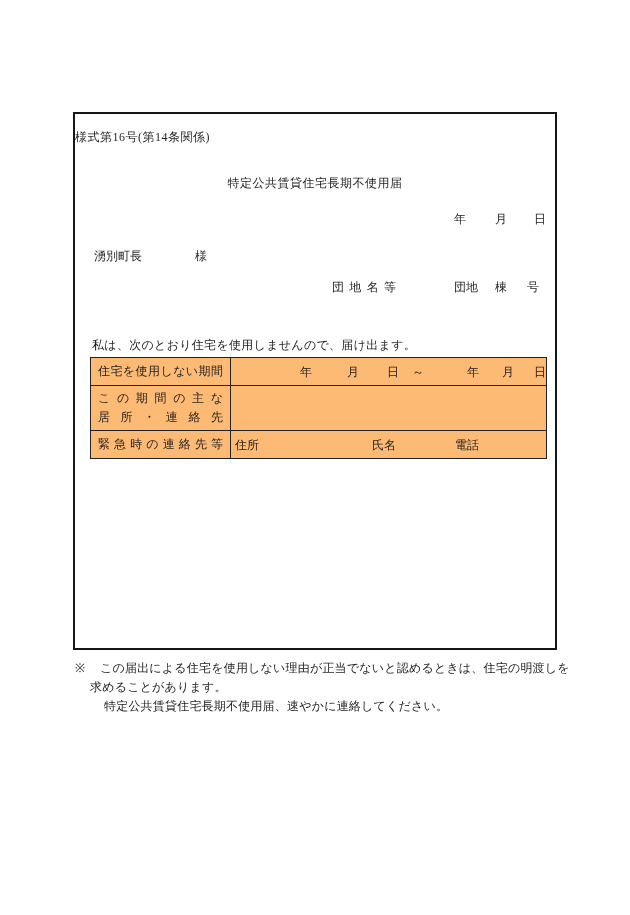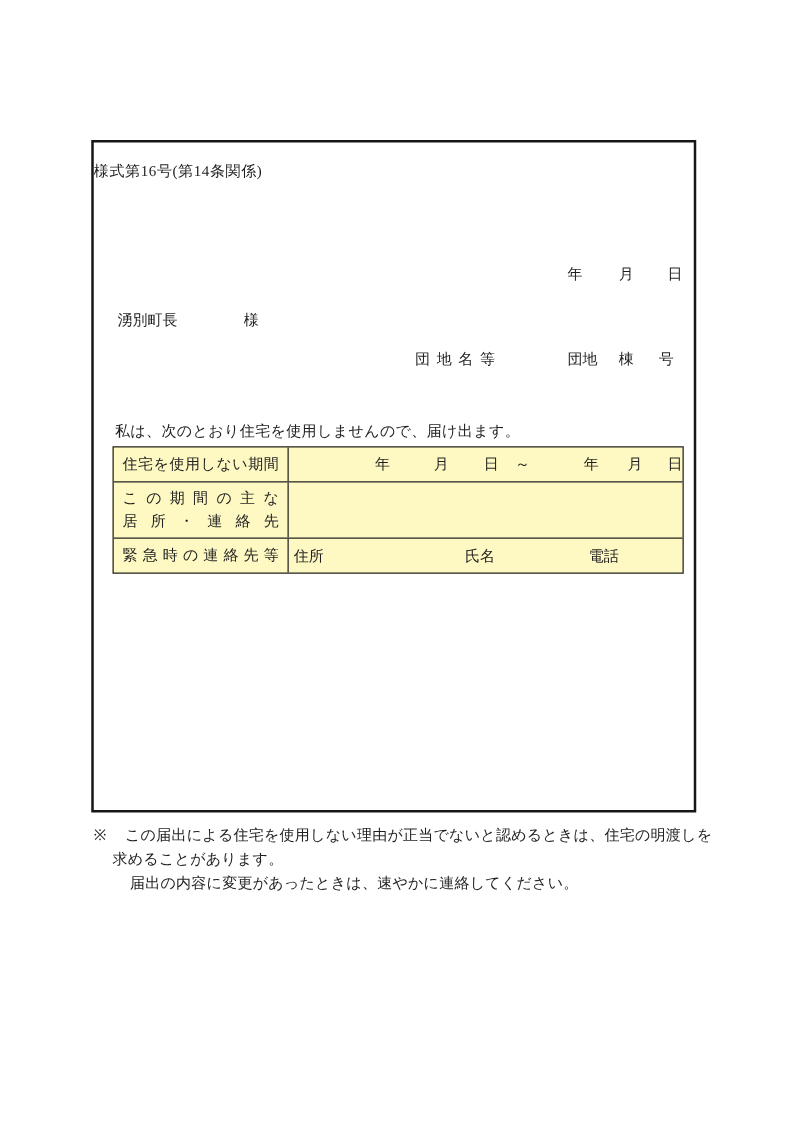--- a/index.html
+++ b/index.html
@@ -45,21 +45,21 @@
     width:17px; height:17px; border:1px solid #2a2a2a; border-radius:50%;
     display:flex; align-items:center; justify-content:center;
     font-size:9.5px; line-height:1;
   }
 
   .declaration-row { left:17px; top:176px; letter-spacing:0.3px; }
   .record-row { left:0; top:213px; width:100%; text-align:center; }
 
   .ftable {
     position:absolute; left:15px; top:243px; width:457px;
-    border:1px solid #222222; background:#fef9c3;
+    border:1px solid #222222; background:#fdba74;
   }
   .trow { display:flex; border-top:1px solid #222222; }
   .trow:first-child { border-top:none; }
   .tlabel {
     width:140px; border-right:1px solid #222222;
     padding:0 7px; display:flex; flex-direction:column; justify-content:center;
   }
   .tlabel .just { text-align:justify; text-align-last:justify; width:100%; }
   .tvalue { flex:1; position:relative; }
   .tvalue span { position:absolute; top:50%; transform:translateY(-50%); }
@@ -68,35 +68,36 @@
   .p-y1 { left:69px; }  .p-m1 { left:116px; } .p-d1 { left:156px; }
   .p-tl { left:181px; } .p-y2 { left:236px; } .p-m2 { left:271px; } .p-d2 { left:303px; }
 
   .row-residence { height:45px; }
   .row-residence .tlabel { line-height:1.55; }
 
   .row-reason { height:172px; }
   .row-reason .cell-full { flex:1; padding:5px 7px; }
 
   .row-emergency { height:28px; }
-  .e-address { left:4px; } .e-name { left:141px; } .e-phone { left:224px;margin-left:16px; }
+  .e-address { left:4px; } .e-name { left:141px; } .e-phone { left:224px; }
 
   .note-line { position:absolute; letter-spacing:0.2px; }
   .note-l1-mark { left:75px; top:661px; }
   .note-l1-text { left:100px; top:661px; }
   .note-l2 { left:90px;  top:680px; }
   .note-l3 { left:104px; top:699px; }
 </style>
 </head>
 <body>
 
 <div class="abs form-number">様式第16号(第14条関係)</div>
 
 <div class="outer-box">
 
+  <div class="abs title-row">特定公共賃貸住宅長期不使用届</div>
 
   <div class="abs date-row">
     <span class="d-year">年</span>
     <span class="d-month">月</span>
     <span class="d-day">日</span>
   </div>
 
   <div class="abs addressee-row">
     <span class="a-name">湧別町長</span>
     <span class="a-hon">様</span>
@@ -150,13 +151,13 @@
         <span class="e-phone">電話</span>
       </div>
     </div>
 
   </div>
 </div>
 
 <span class="note-line note-l1-mark">※</span>
 <span class="note-line note-l1-text">この届出による住宅を使用しない理由が正当でないと認めるときは、住宅の明渡しを</span>
 <span class="note-line note-l2">求めることがあります。</span>
-<span class="note-line note-l3">届出の内容に変更があったときは、速やかに連絡してください。</span>
+<span class="note-line note-l3">特定公共賃貸住宅長期不使用届、速やかに連絡してください。</span>
 
 </body></html>

